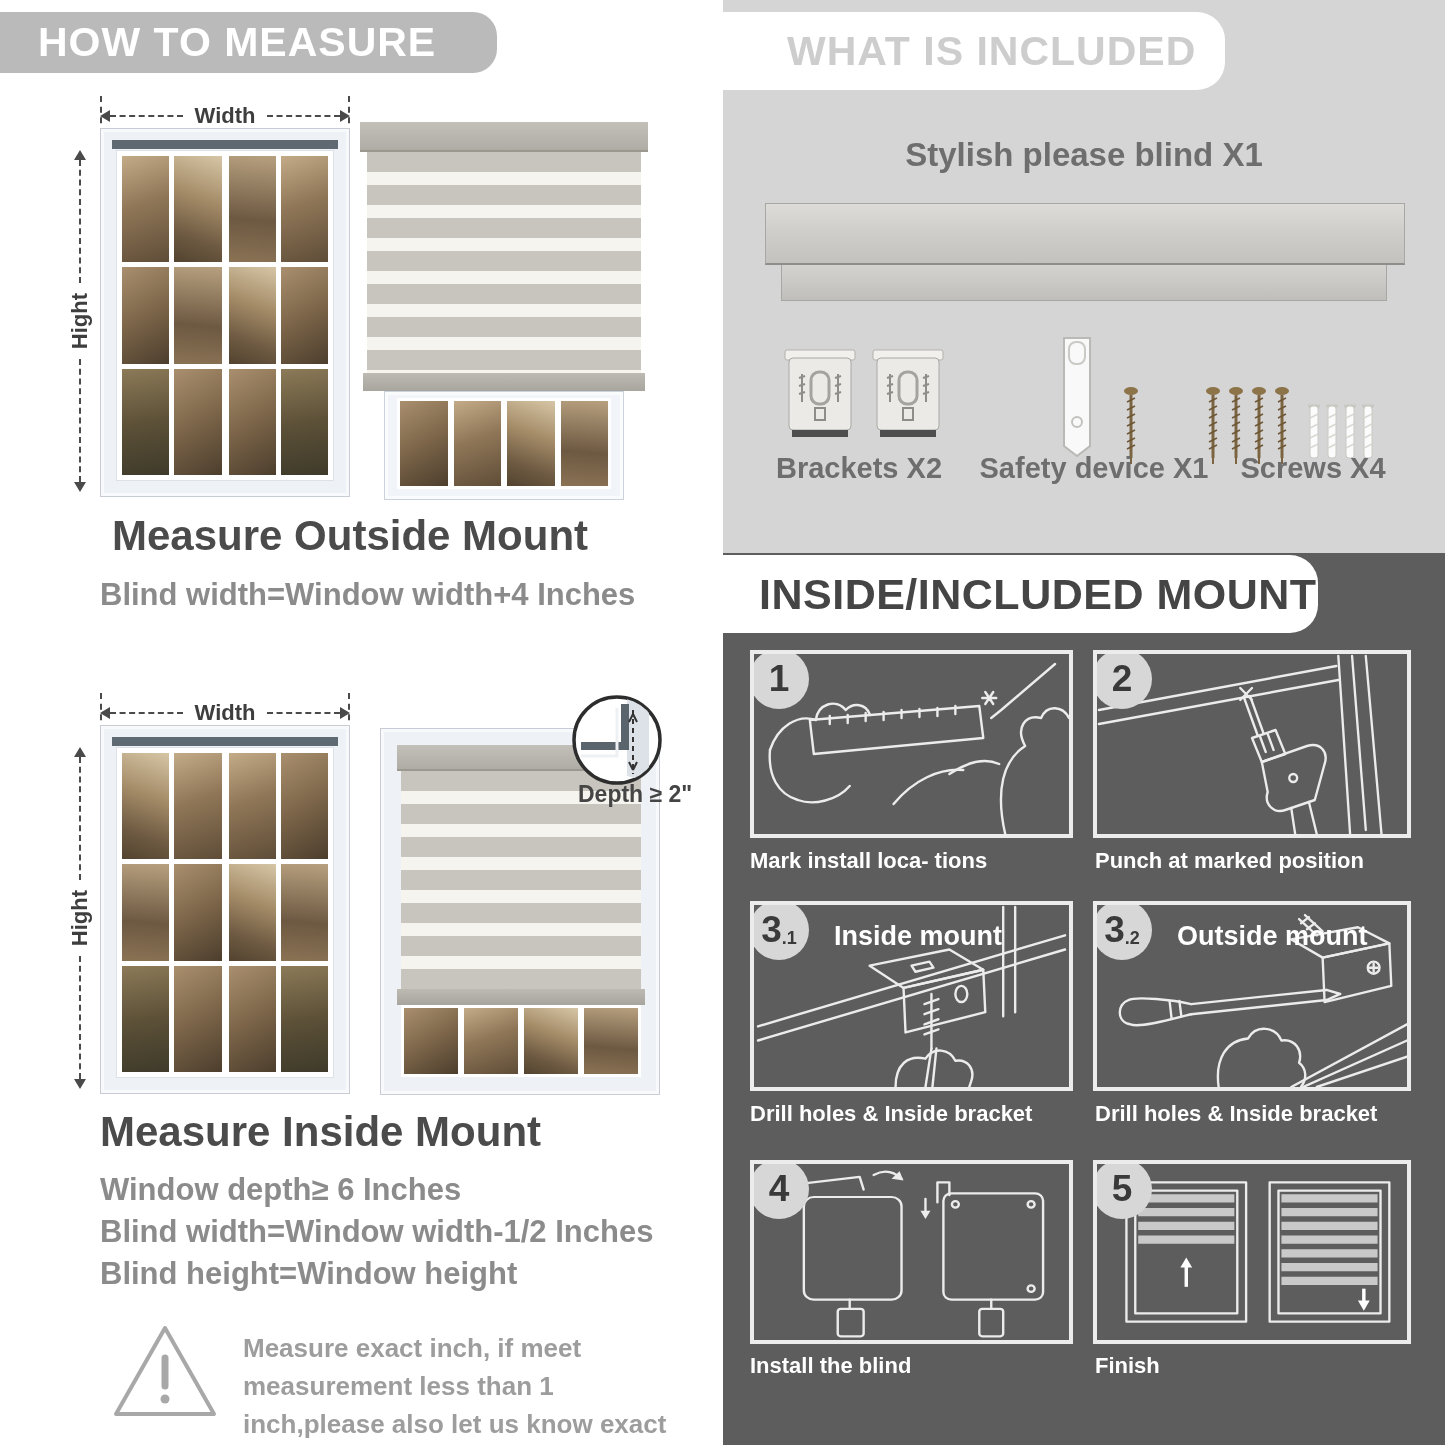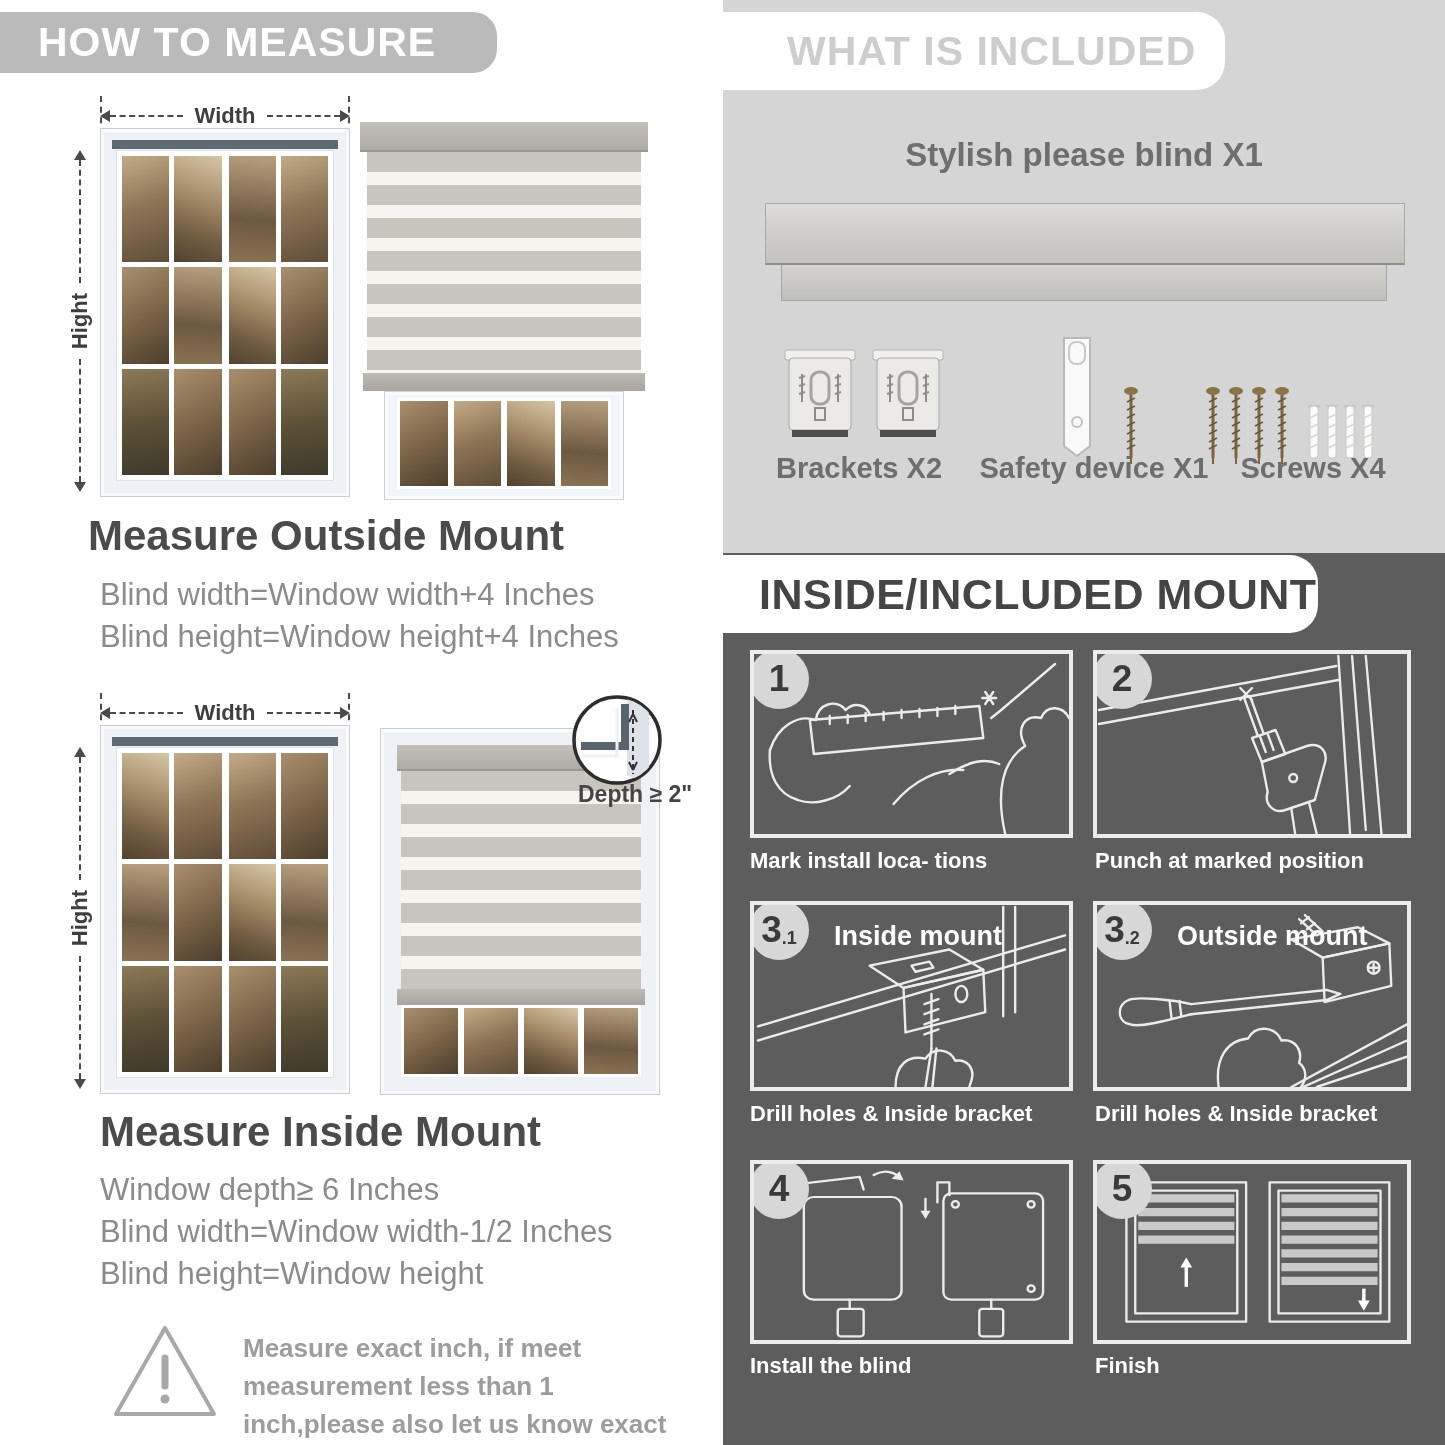--- a/index.html
+++ b/index.html
@@ -71,21 +71,21 @@
   .v-arrow .lab {
     writing-mode:vertical-rl; transform:rotate(180deg);
     font-size:22px; font-weight:700; color:#3e3e3e; padding:10px 0;
   }
   .ah-u { width:0; height:0; border-left:6px solid transparent; border-right:6px solid transparent; border-bottom:10px solid #4a4a4a; }
   .ah-d { width:0; height:0; border-left:6px solid transparent; border-right:6px solid transparent; border-top:10px solid #4a4a4a; }
   .tickv { border-left:2px dashed #4a4a4a; width:0; }
 
   
   .h2 { color:#4b4b4b; font-weight:700; font-size:42px; }
-  .formula { color:#8b8b8b; font-weight:400; font-size:31px; }
+  .formula { color:#8b8b8b; font-weight:700; font-size:31px; }
   .depth-lab { color:#454545; font-weight:700; font-size:23px; }
   .warn-text { color:#9d9d9d; font-weight:700; font-size:26px; line-height:38px; }
 
   
   .blind-label { color:#6e6e6e; font-weight:700; font-size:33px; text-align:center; }
   .rail1 { background:linear-gradient(180deg,#dddcd9 0%,#cfcecb 45%,#c3c2be 100%); border:1px solid #a8a7a3; border-bottom:2px solid #8f8e8a; }
   .rail2 { background:linear-gradient(180deg,#d4d3d0,#bfbeba); border:1px solid #a8a7a3; border-top:none; }
   .inc-label { color:#6e6e6e; font-weight:700; font-size:29px; text-align:center; }
 
   
@@ -156,23 +156,22 @@
     <div class="abs win-under" style="left:24px; top:269px; width:240px; height:109px;">
       <div class="glass2">
         <div class="p pane v3"></div>
         <div class="p pane"></div>
         <div class="p pane v2"></div>
         <div class="p pane v4"></div>
       </div>
     </div>
   </div>
 
-  <div class="abs h2" style="left:88px; top:512px;">Measure Outside Mount</div>
+  <div class="abs h2" style="left:112px; top:512px;">Measure Outside Mount</div>
   <div class="abs formula" style="left:100px; top:577px;">Blind width=Window width+4 Inches</div>
-  <div class="abs formula" style="left:100px; top:619px;">Blind height=Window height+4 Inches</div>
 
   <div class="abs h-arrow" style="left:100px; top:701px; width:250px; height:24px;">
     <div class="ah-l"></div>
     <div class="line"></div>
     <span class="lab">Width</span>
     <div class="line"></div>
     <div class="ah-r"></div>
   </div>
   <div class="abs tickv" style="left:100px; top:693px; height:38px;"></div>
   <div class="abs tickv" style="left:348px; top:693px; height:38px;"></div>

